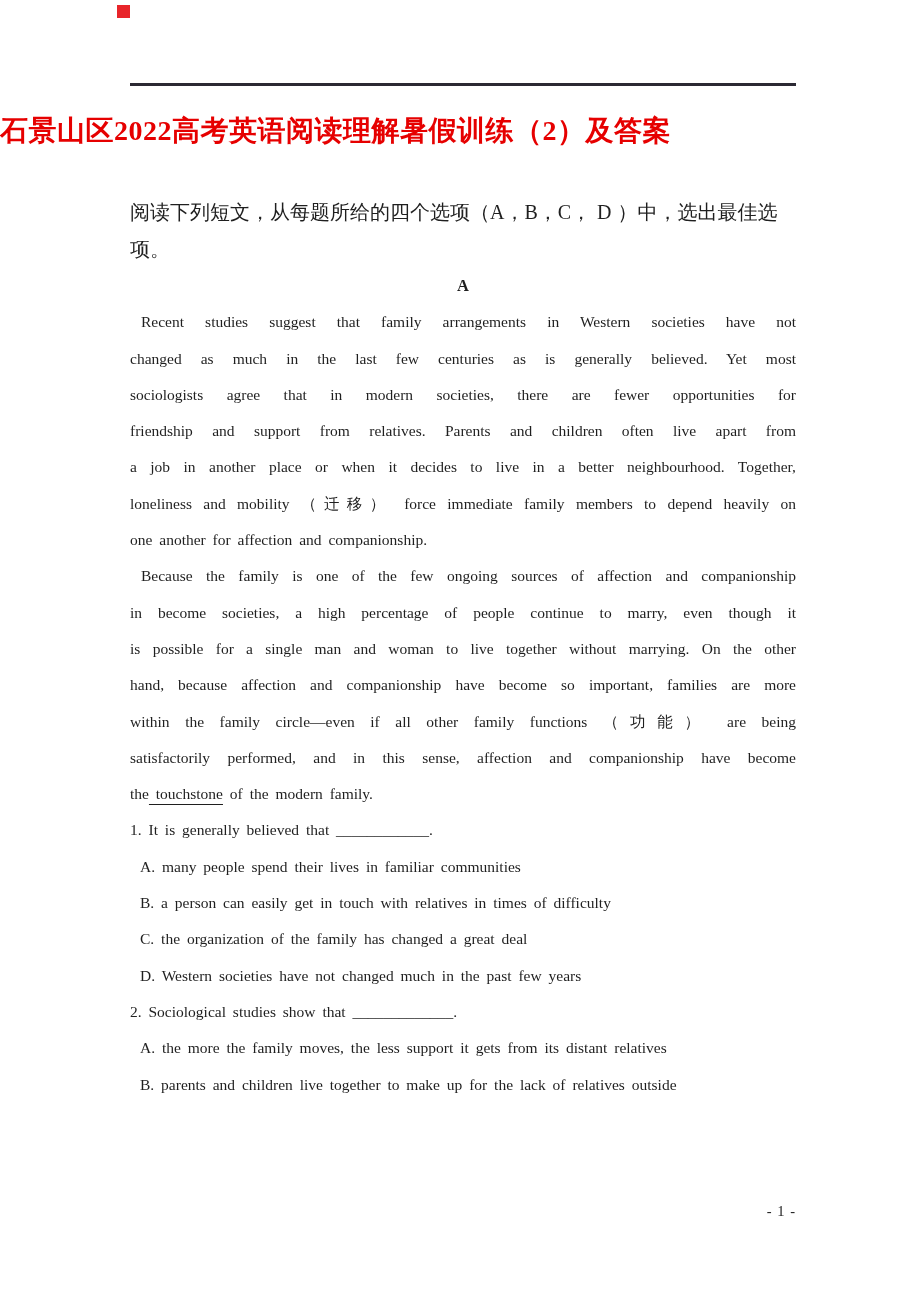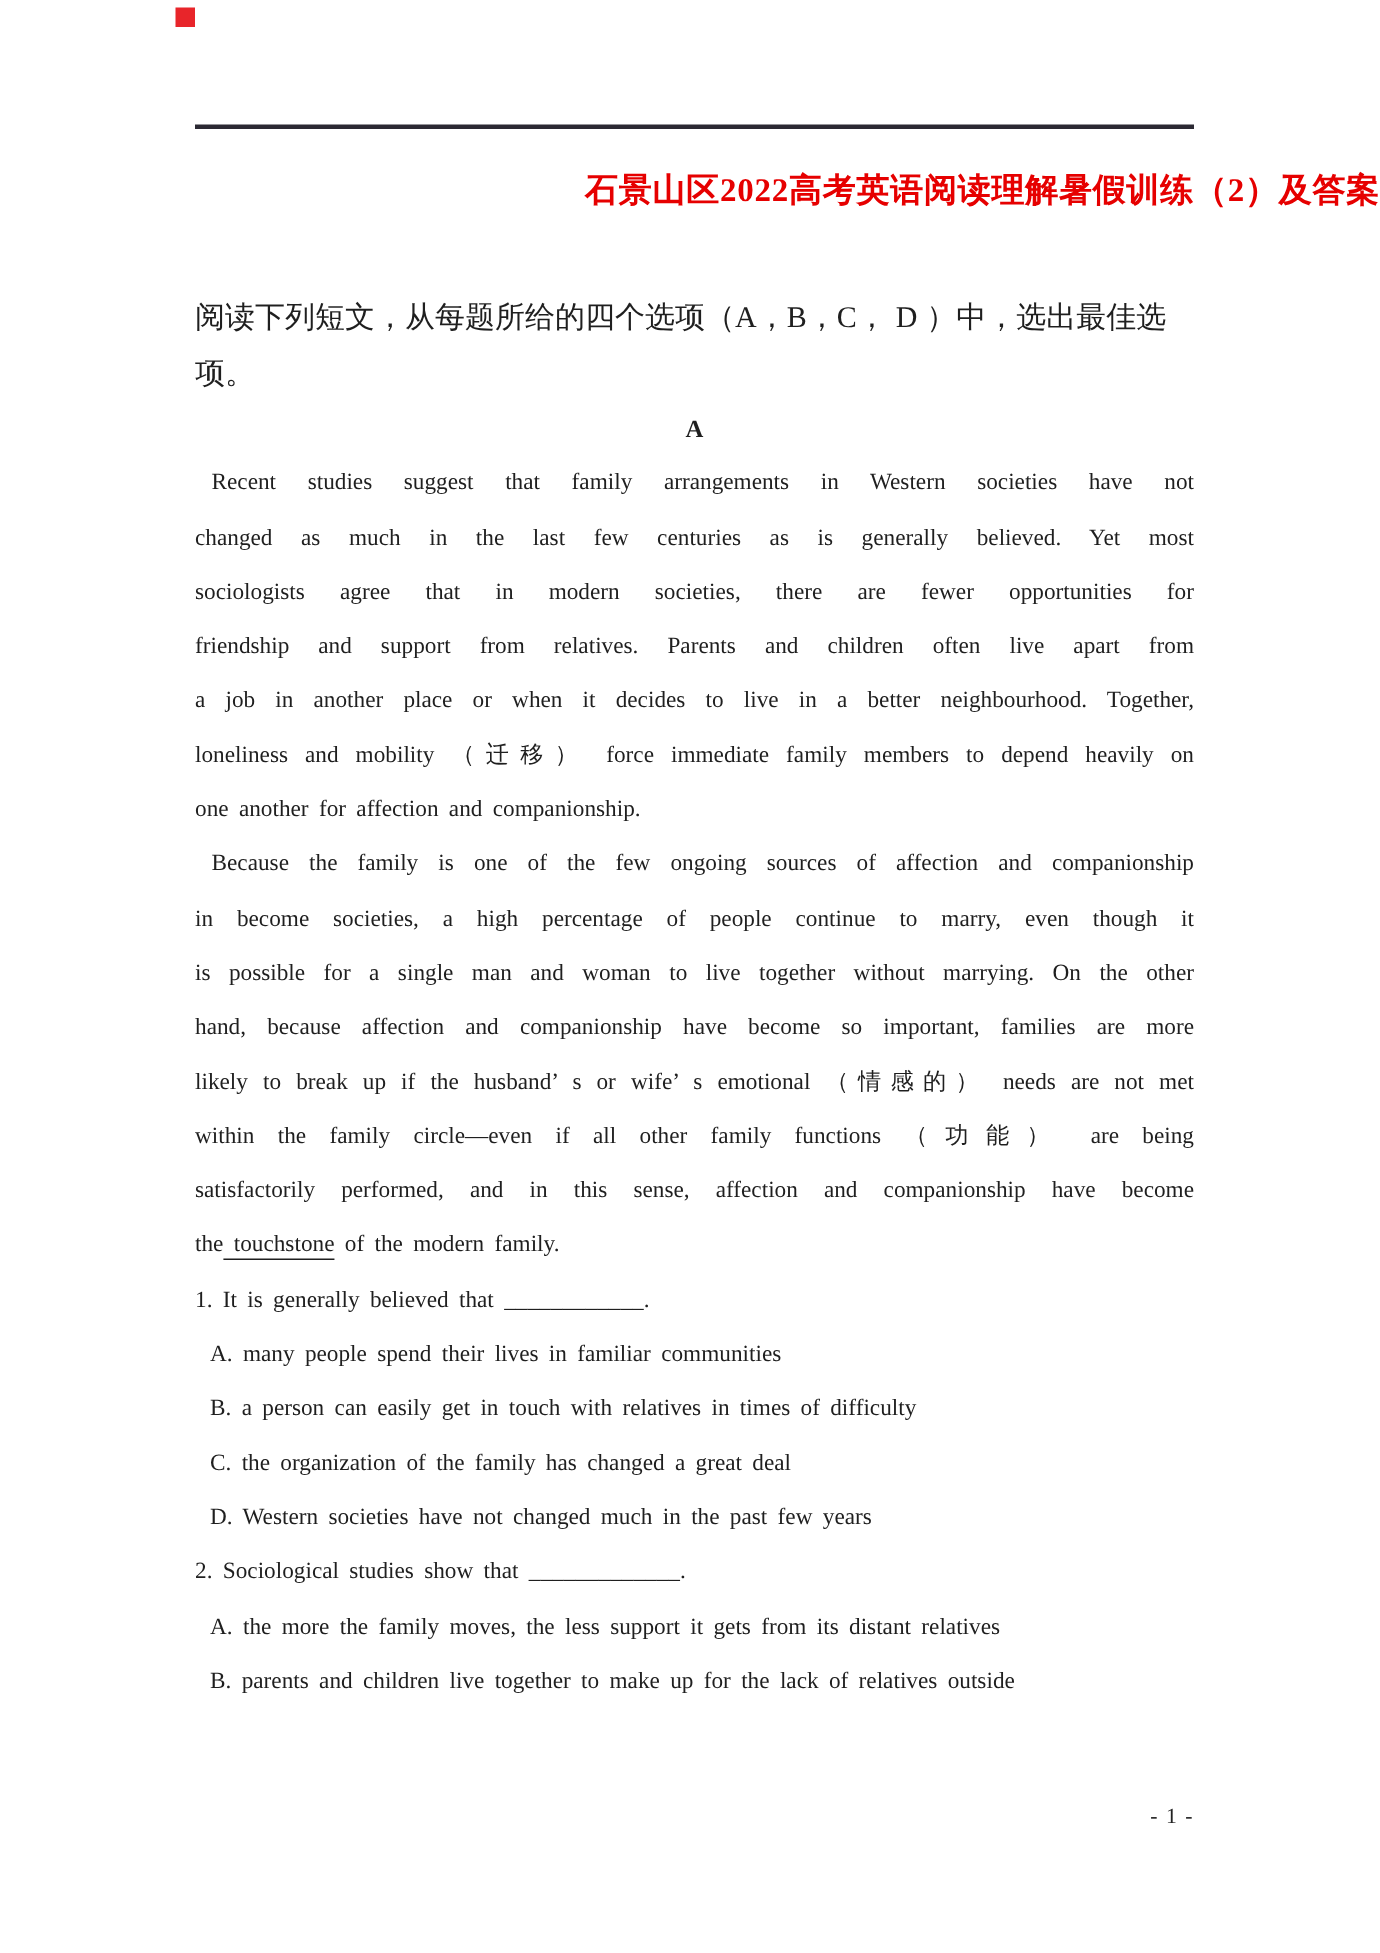--- a/index.html
+++ b/index.html
@@ -21,22 +21,22 @@
   .top-rule {
     position: absolute;
     left: 130px; top: 83px;
     width: 666px; height: 3px;
     background: var(--rule-dark, #2b2933);
   }
   .doc-title {
     position: absolute;
     left: 0; top: 112px;
     width: 920px;
-    text-align: right;
-    font-size: 22px;
+    text-align: left;
+    font-size: 28px;
     font-weight: bold;
     color: var(--title-red, #e60000);
     letter-spacing: 0.5px;
     white-space: pre-wrap;
   }
   .content {
     position: absolute;
     left: 130px; top: 194px;
     width: 666px;
     font-size: 15.5px;
@@ -102,21 +102,20 @@
     <div class="line j">a job in another place or when it decides to live in a better neighbourhood. Together,</div>
     <div class="line j">loneliness and mobility （迁移） force immediate family members to depend heavily on</div>
     <div class="line">one another for affection and companionship.</div>
   </div>
 
   <div>
     <div class="line j indent">Because the family is one of the few ongoing sources of affection and companionship</div>
     <div class="line j">in become societies, a high percentage of people continue to marry, even though it</div>
     <div class="line j">is possible for a single man and woman to live together without marrying. On the other</div>
     <div class="line j">hand, because affection and companionship have become so important, families are more</div>
-    <div class="line j">likely to break up if the husband’ s or wife’ s emotional （情感的） needs are not met</div>
     <div class="line j">within the family circle—even if all other family functions （功能） are being</div>
     <div class="line j">satisfactorily performed, and in this sense, affection and companionship have become</div>
     <div class="line"><span>the</span><span class="u"> touchstone</span><span> of the modern family.</span></div>
   </div>
 
   <div>
     <div class="line">1. It is generally believed that ____________.</div>
     <div class="line opt">A. many people spend their lives in familiar communities</div>
     <div class="line opt">B. a person can easily get in touch with relatives in times of difficulty</div>
     <div class="line opt">C. the organization of the family has changed a great deal</div>

